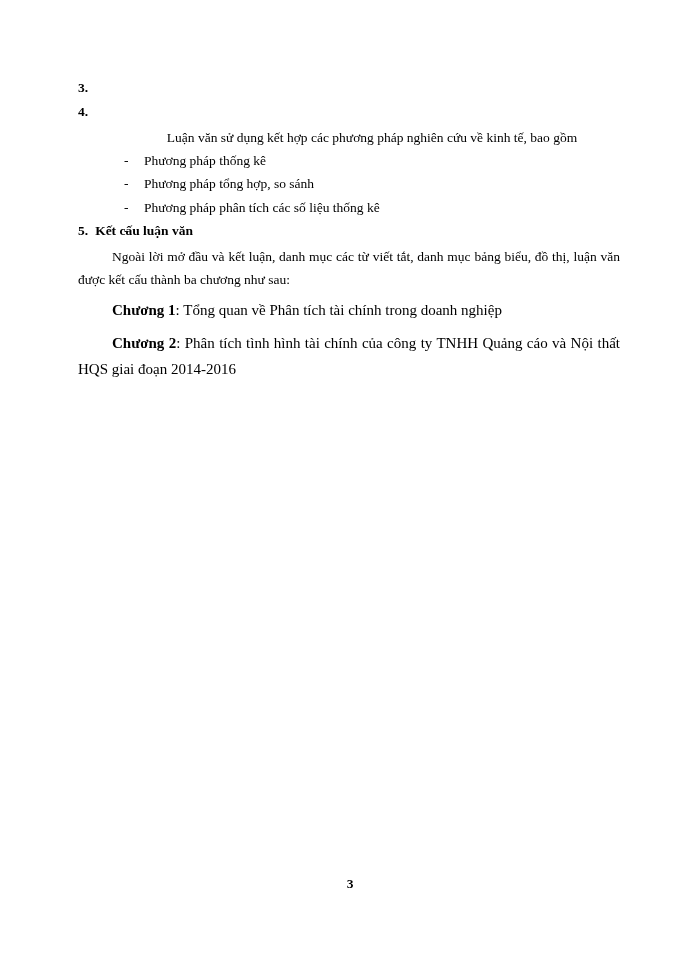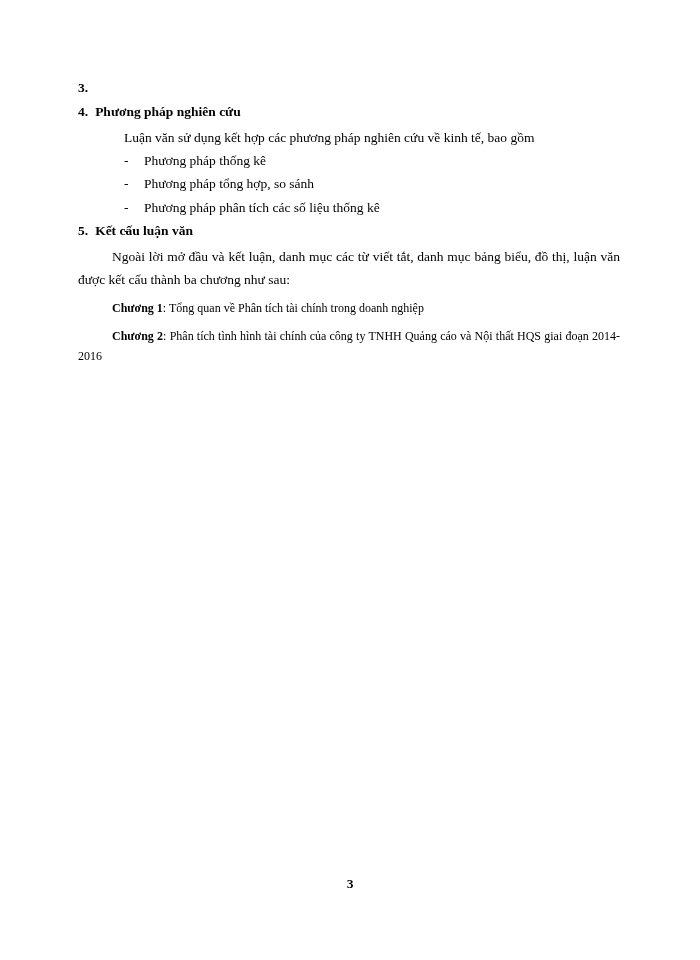--- a/index.html
+++ b/index.html
@@ -59,23 +59,24 @@
   .bullets li .dash {
     position: absolute;
     left: 46px;
     top: 0;
   }
   .para-sub {
     font-size: 13.5px;
     line-height: 1.72;
     margin: 0;
     text-indent: 46px;
+    text-align: center;
   }
   .chapter {
-    font-size: 12px;
+    font-size: 15px;
     line-height: 1.72;
     margin: 0 0 1px 0;
     text-align: justify;
     text-indent: 34px;
   }
   .chapter b {
     font-weight: bold;
   }
   .spacer-sm { height: 6px; }
   .page-number {
@@ -95,21 +96,20 @@
 
   <div class="section">
     <div class="heading">
       <span class="num">3.</span>
     </div>
   </div>
 
   <div class="section">
     <div class="heading">
       <span class="num">4.</span>
-      <span>Phương pháp nghiên cứu</span>
     </div>
     <p class="para-sub">Luận văn sử dụng kết hợp các phương pháp nghiên cứu về kinh tế, bao gồm</p>
     <ul class="bullets">
       <li><span class="dash">-</span><span>Phương pháp thống kê</span></li>
       <li><span class="dash">-</span><span>Phương pháp tổng hợp, so sánh</span></li>
       <li><span class="dash">-</span><span>Phương pháp phân tích các số liệu thống kê</span></li>
       <li><span class="dash">-</span></li>
     </ul>
   </div>
 

